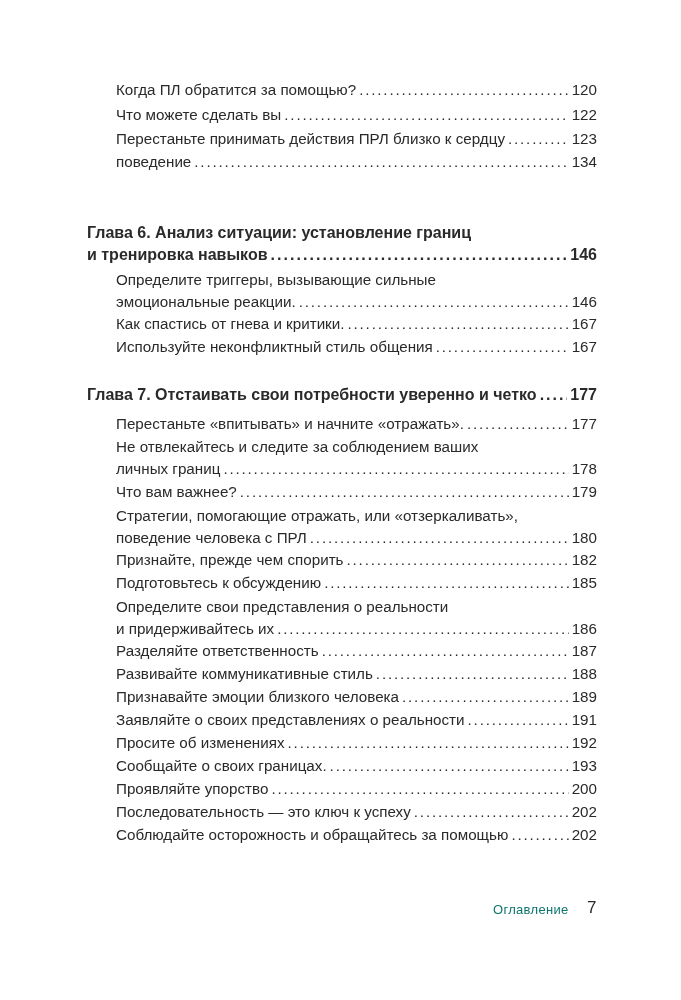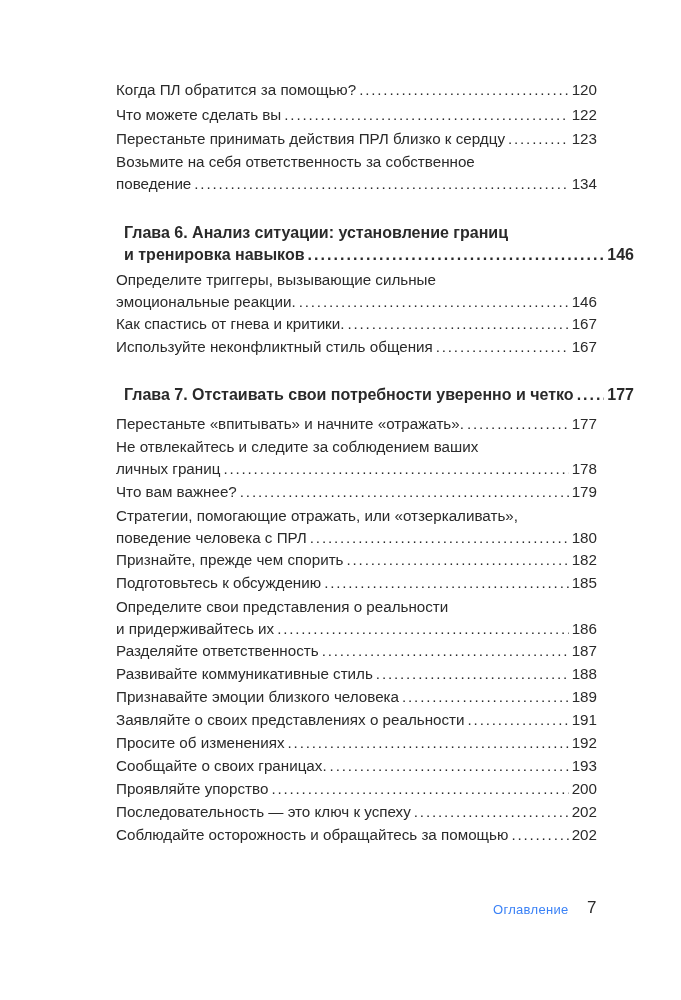--- a/index.html
+++ b/index.html
@@ -1,28 +1,28 @@
 <!DOCTYPE html>
 <html><head>
 <meta charset="utf-8">
 <style>
   html, body { margin: 0; padding: 0; background: #ffffff; }
   body { width: 681px; height: 1000px; position: relative; overflow: hidden;
          font-family: "Liberation Sans", "DejaVu Sans", sans-serif; color: #2a2a2a; }
   .toc { position: absolute; left: 0; top: 0; width: 681px; }
   .entry { position: absolute; font-size: 15.2px; line-height: 22px; }
   .entry.sub { left: 116px; width: 481px; }
-  .entry.chap { left: 87px; width: 510px; font-weight: bold; font-size: 16px; margin-left: 37px; }
+  .entry.chap { left: 87px; width: 510px; font-weight: bold; font-size: 16px; }
   .line { display: flex; align-items: flex-end; white-space: nowrap; height: 22px; }
   .line .txt { flex: 0 0 auto; }
   .line .dots { flex: 1 1 auto; overflow: hidden; margin: 0 3px; letter-spacing: 2.6px; color: #2a2a2a; }
   .line .dots::before { content: ". . . . . . . . . . . . . . . . . . . . . . . . . . . . . . . . . . . . . . . . . . . . . . . . . . . . . . . . . . . . . . . . . . . . . . . . . . . . . . . . . . . . . . . . . . . . . . . . . . . . . . . . . . . . . . . . . . . . . . . . . . . ."; letter-spacing: -1.2px; }
   .line .pg { flex: 0 0 auto; }
   .first { white-space: nowrap; height: 22px; }
-  .footer-label { position: absolute; left: 493px; top: 902px; font-size: 13px; color: #3b82f6; letter-spacing: 0.3px; }
+  .footer-label { position: absolute; left: 493px; top: 902px; font-size: 13px; color: #0f766e; letter-spacing: 0.3px; }
   .footer-page { position: absolute; left: 587px; top: 898px; font-size: 17px; color: #2a2a2a; }
 </style>
 </head>
 <body>
 
 <div class="toc">
 
   <div class="entry sub" style="top:79px">
     <div class="line">
         <span class="txt">Когда ПЛ обратится за помощью?</span>
@@ -41,21 +41,20 @@
 
   <div class="entry sub" style="top:128px">
     <div class="line">
         <span class="txt">Перестаньте принимать действия ПРЛ близко к сердцу</span>
         <span class="dots"></span>
         <span class="pg">123</span>
       </div>
   </div>
 
   <div class="entry sub" style="top:151px">
-    <div class="first">Возьмите на себя ответственность за собственное</div>
     <div class="line">
         <span class="txt">поведение</span>
         <span class="dots"></span>
         <span class="pg">134</span>
       </div>
   </div>
 
   <div class="entry chap" style="top:222px">
     <div class="first">Глава 6. Анализ ситуации: установление границ</div>
     <div class="line">

